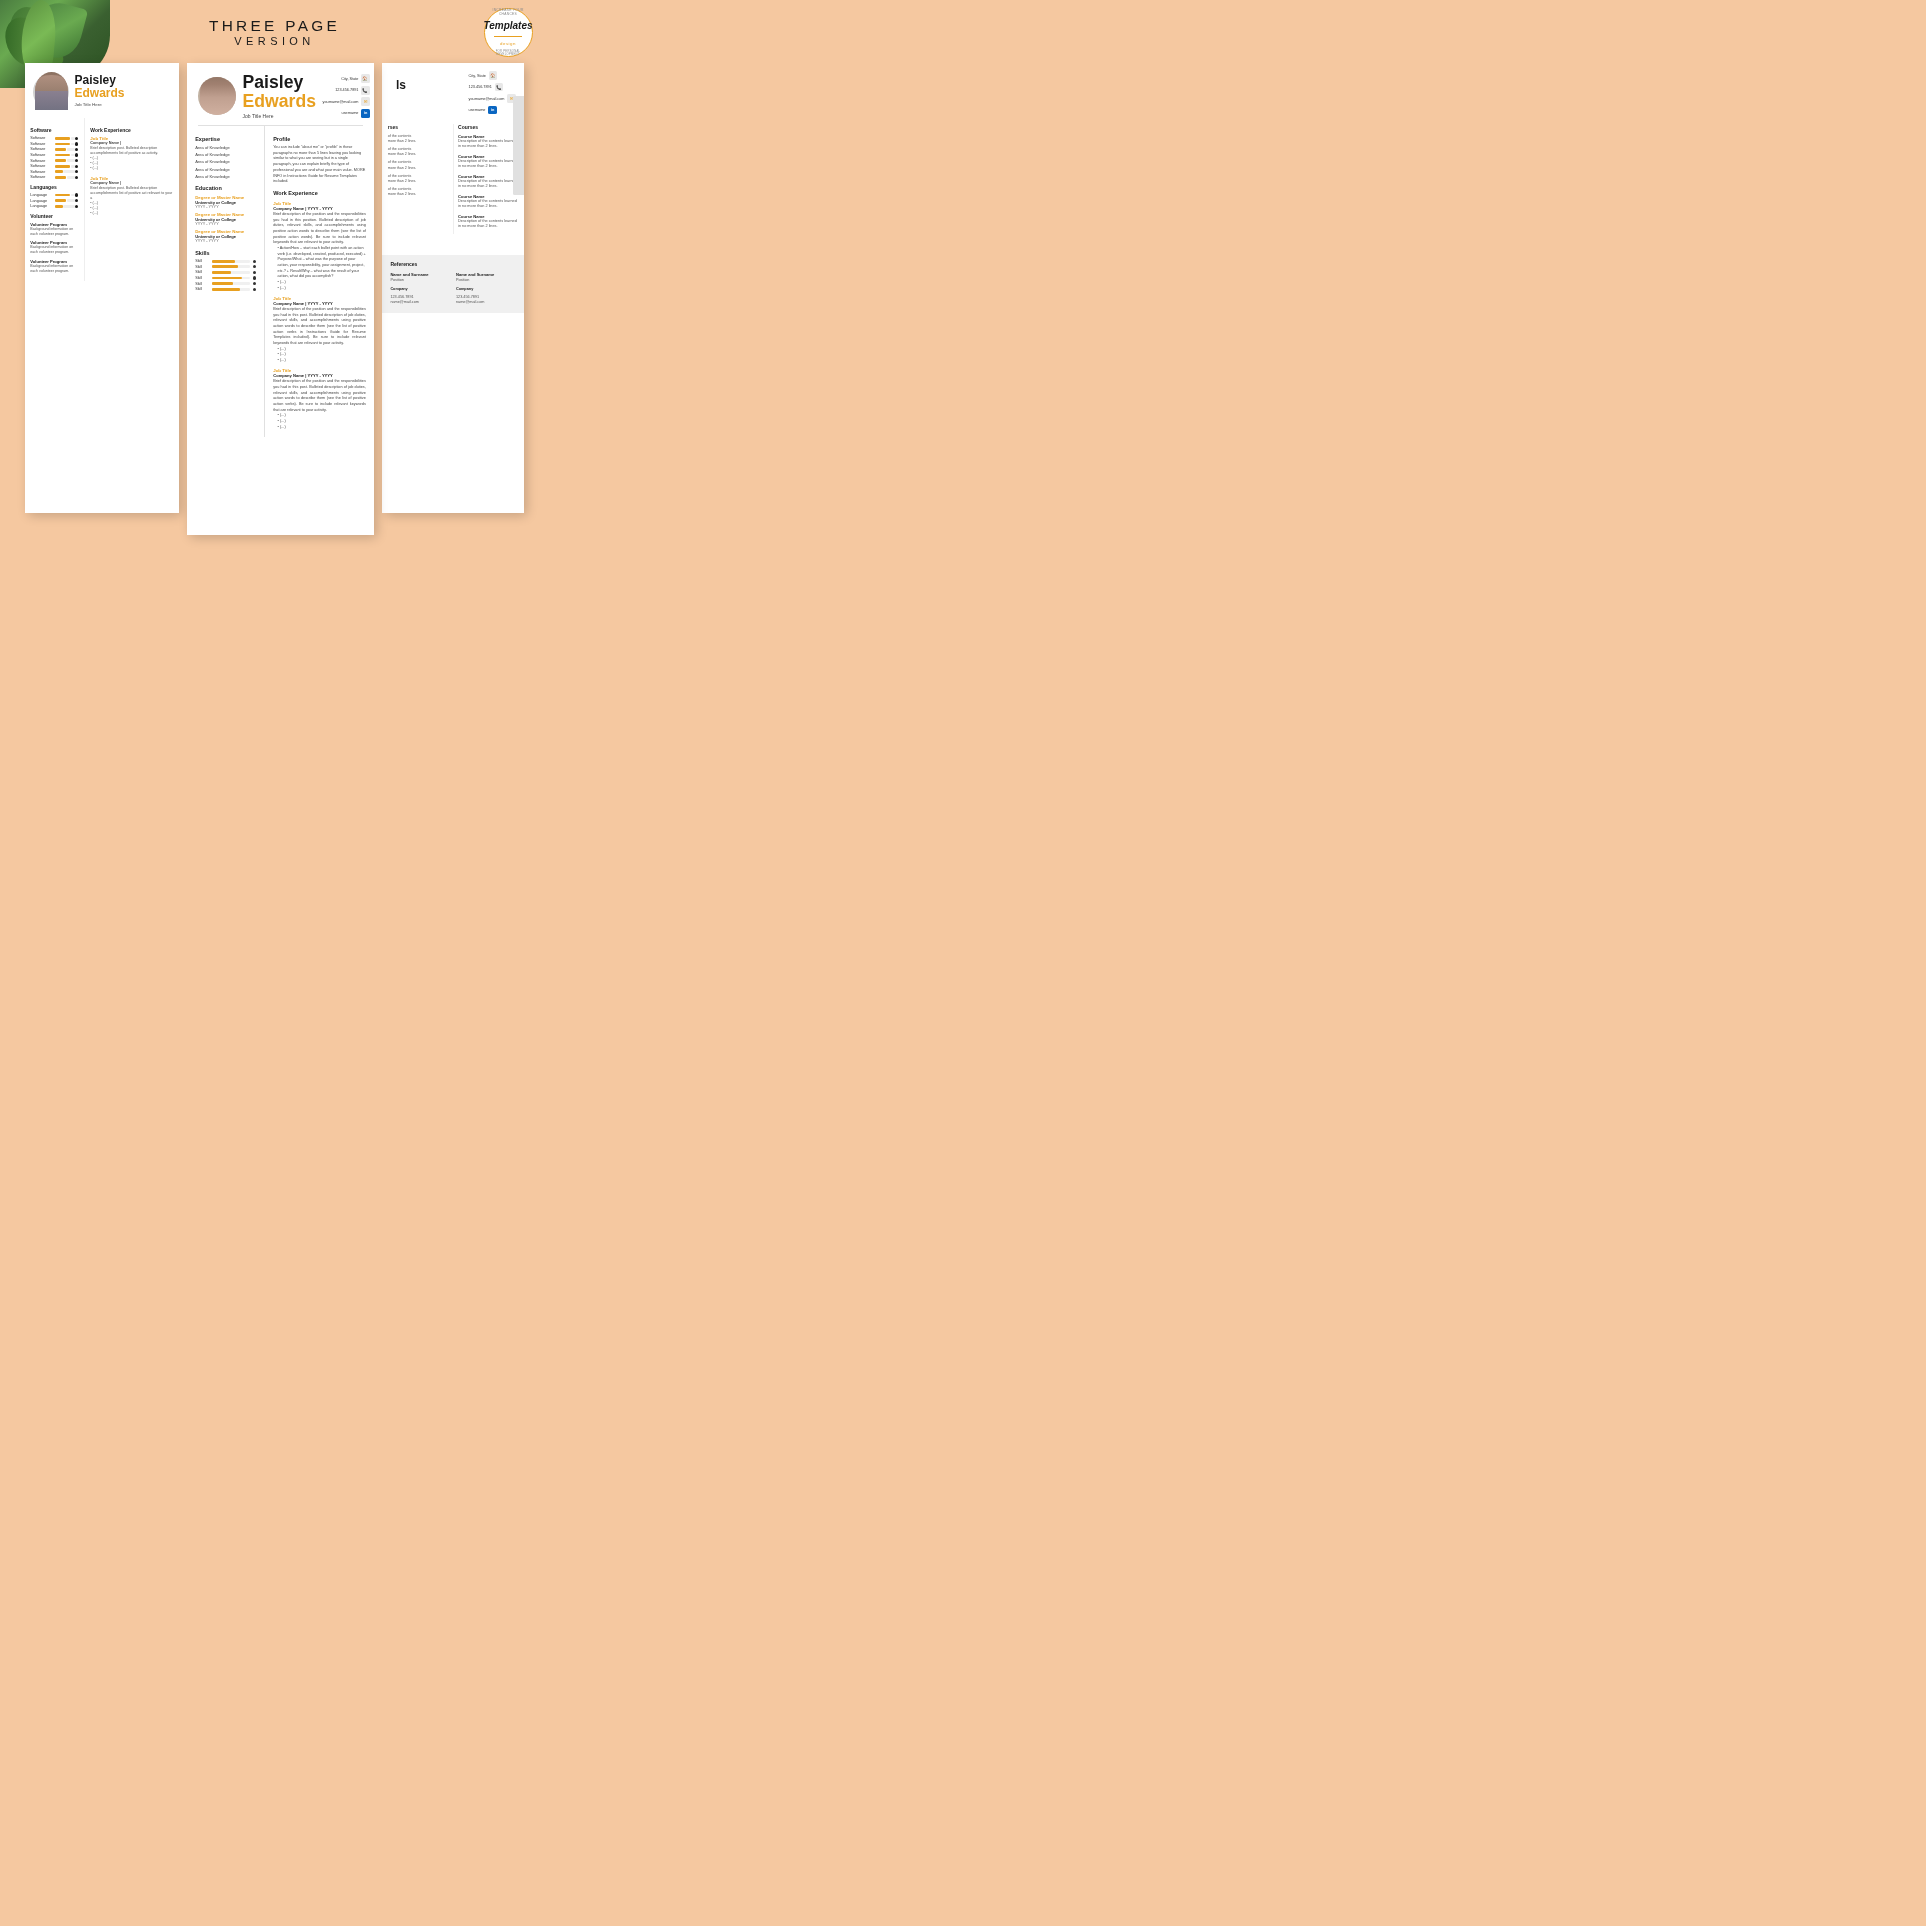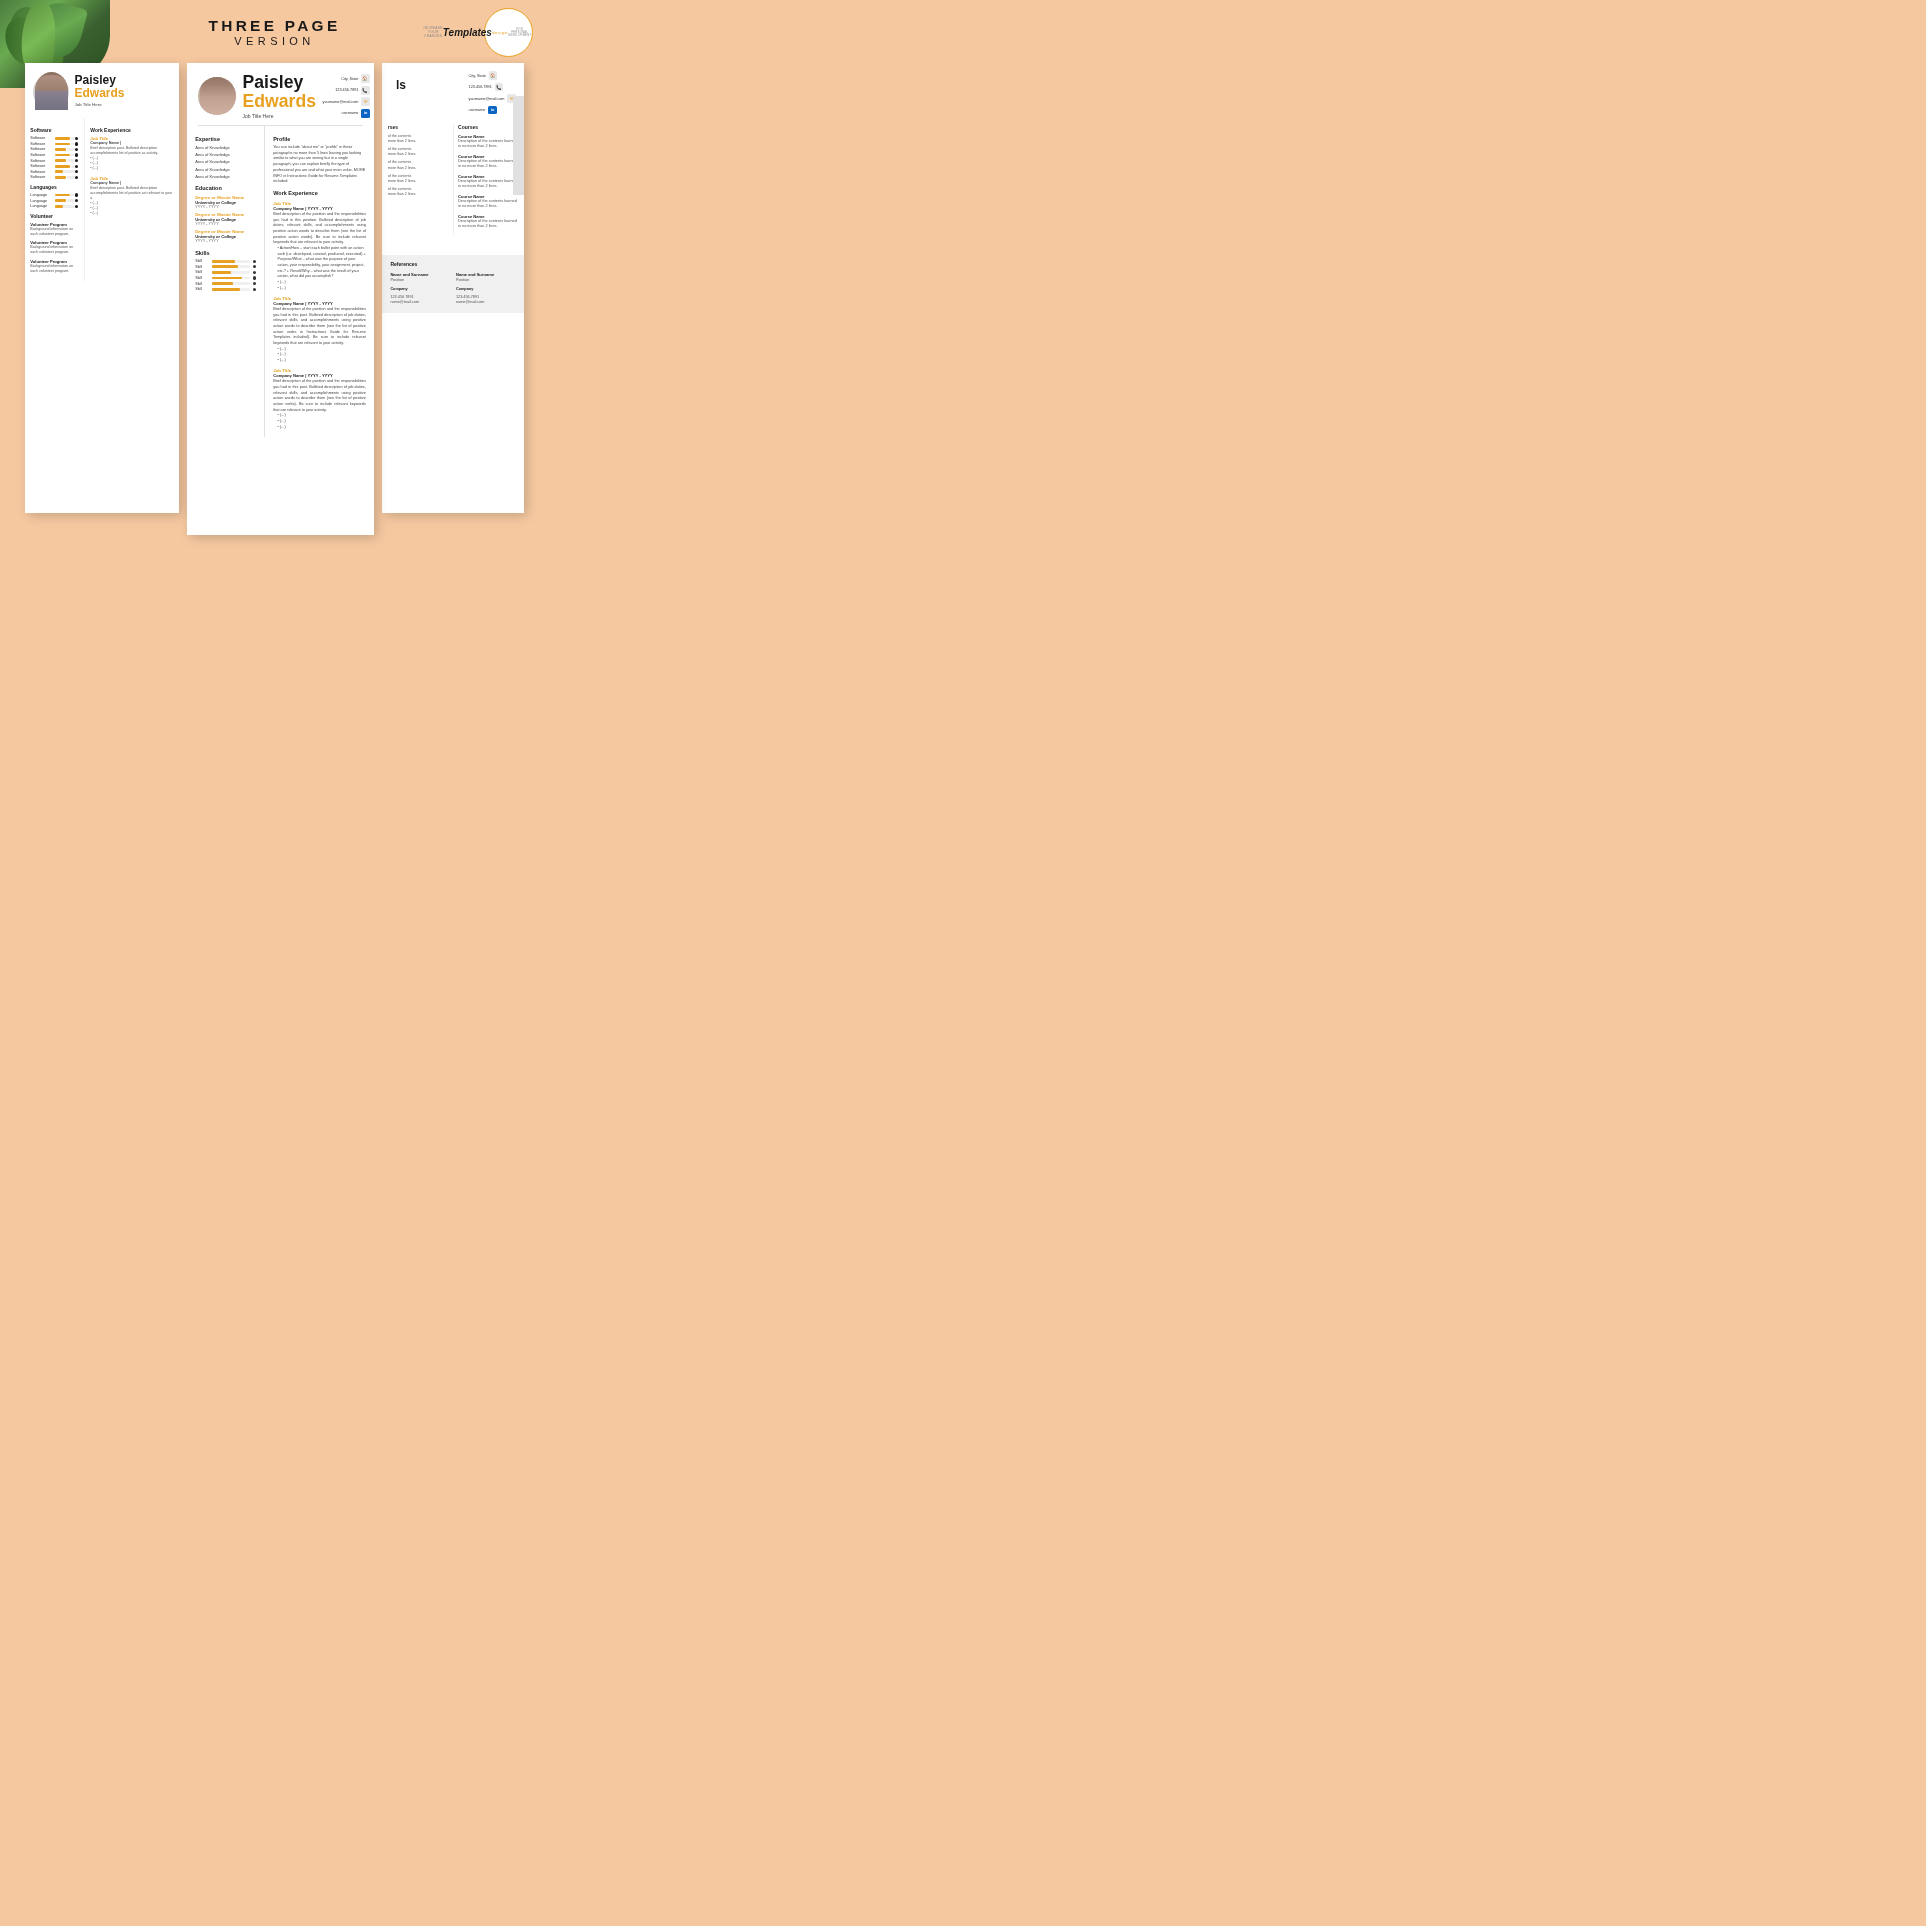--- a/index.html
+++ b/index.html
@@ -12,21 +12,21 @@
       overflow-x: hidden;
     }
 
     .top-header {
       text-align: center;
       padding: 16.5px 0 11px 0;
       position: relative;
     }
     .top-header h1 {
       font-size: 15.4px;
-      font-weight: 700;
+      font-weight: 400;
       letter-spacing: 3.3px;
       color: #1a1a1a;
       text-transform: uppercase;
     }
     .top-header h2 {
       font-size: 11px;
       font-weight: 300;
       letter-spacing: 4.4px;
       color: #1a1a1a;
       text-transform: uppercase;
@@ -35,21 +35,22 @@
     .logo-circle {
       position: absolute;
       top: 8.2px;
       right: 16.5px;
       width: 49px;
       height: 49px;
       border-radius: 50%;
       border: 1.1px solid #e8a020;
       display: flex;
       align-items: center;
-      justify-content: flex-end;
+      justify-content: space-between;
+      flex-direction: column;
       background: white;
     }
     .logo-circle .logo-text {
       font-size: 10px;
       font-weight: 900;
       color: #1a1a1a;
       font-style: italic;
       line-height: 1;
     }
     .logo-circle .logo-design {

